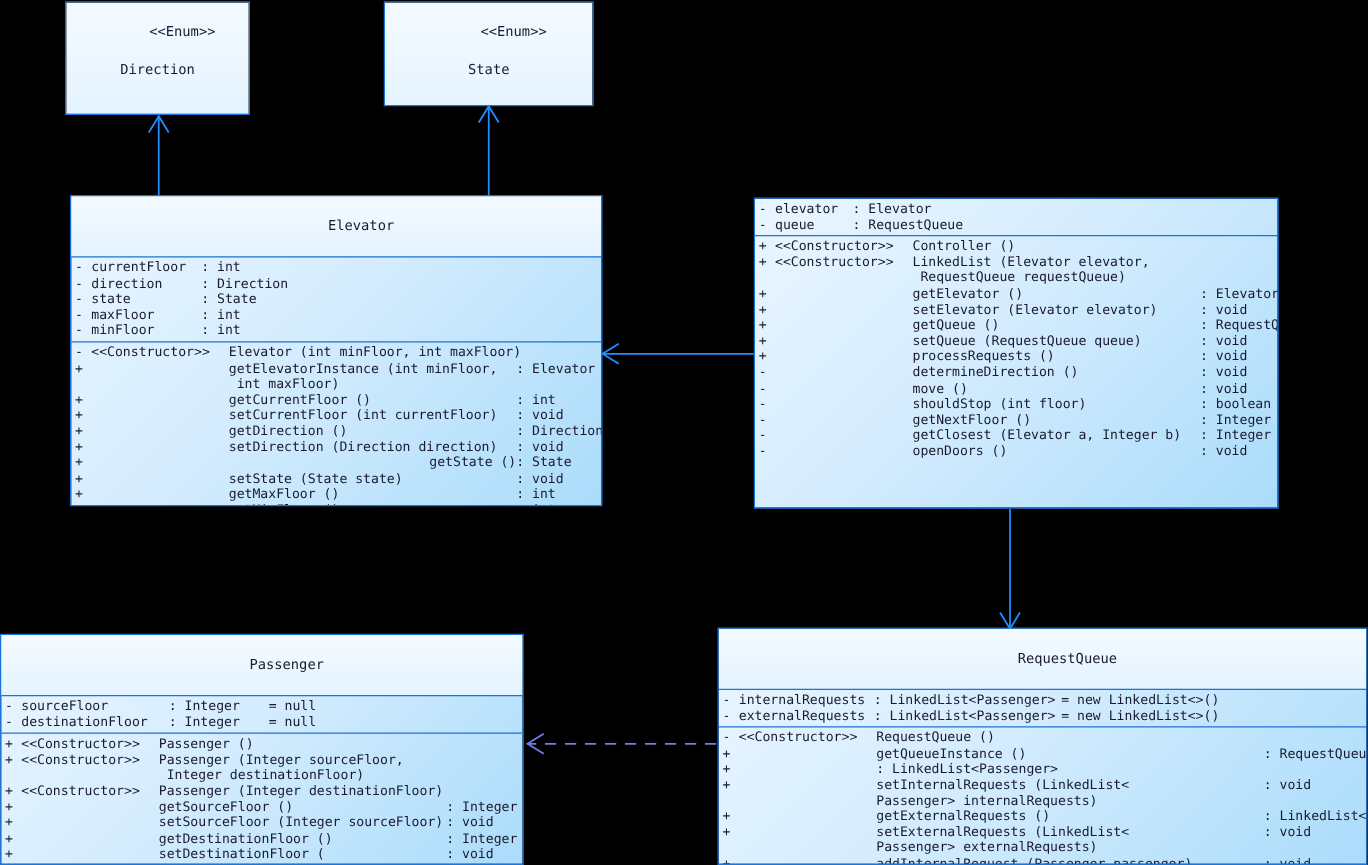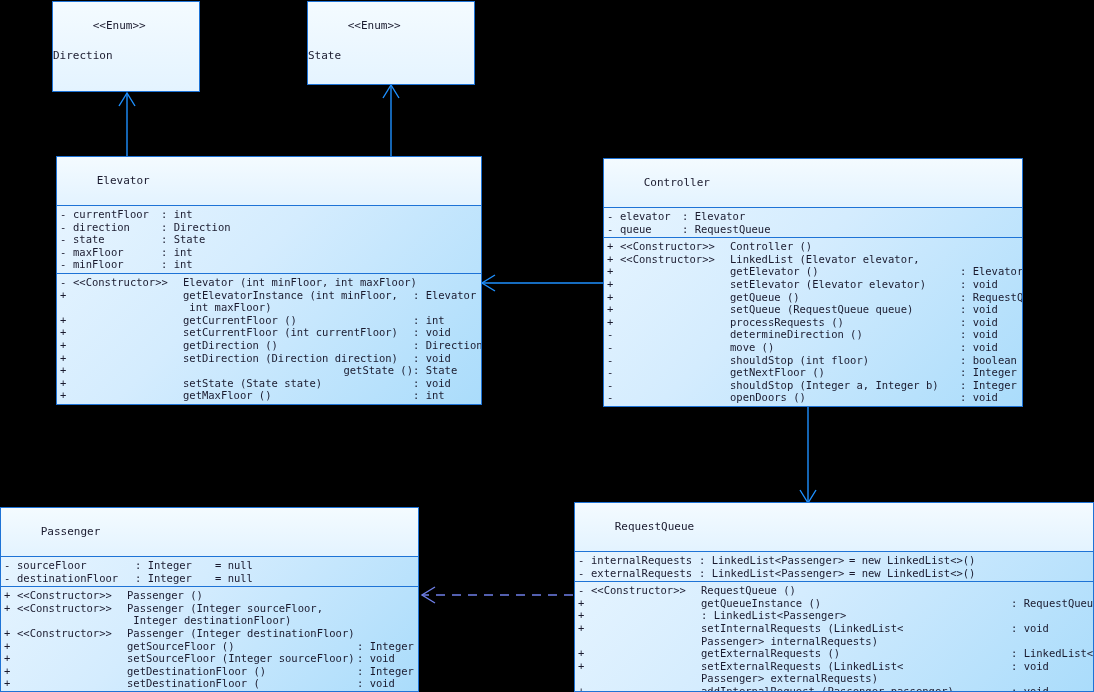--- a/index.html
+++ b/index.html
@@ -13,20 +13,21 @@
 
   .umlbox{
     position:absolute;
     border:1px solid #1e73d6;
     background:linear-gradient(135deg,#eaf6ff 0%,#d4ecfe 45%,#aadcfb 100%);
     box-sizing:border-box;
     overflow:hidden;
     z-index:2;
   }
   .title{
+    text-align:center;
     font-size:11px;
     line-height:15px;
     padding:1px 0 2px 0;
     border-bottom:1px solid #1e73d6;
     background:linear-gradient(180deg,#f4fbff 0%,#e3f3ff 100%);
     white-space:pre;
   }
   .title .l2{display:block;}
   .compartment{
     border-bottom:1px solid #1e73d6;
@@ -115,40 +116,38 @@
         <div class="row"><span class="vis">+</span><span class="stereo" style="flex:0 0 110px;"></span><span class="name" style="flex:0 0 230px;">getDirection ()</span><span class="ret">: Direction</span></div>
         <div class="row"><span class="vis">+</span><span class="stereo" style="flex:0 0 110px;"></span><span class="name" style="flex:0 0 230px;">setDirection (Direction direction)</span><span class="ret">: void</span></div>
         <div class="row"><span class="vis">+</span><span class="stereo" style="flex:0 0 110px;"></span><span class="name" style="flex:0 0 230px;text-align:right;">getState ()</span><span class="ret">: State</span></div>
         <div class="row"><span class="vis">+</span><span class="stereo" style="flex:0 0 110px;"></span><span class="name" style="flex:0 0 230px;">setState (State state)</span><span class="ret">: void</span></div>
         <div class="row"><span class="vis">+</span><span class="stereo" style="flex:0 0 110px;"></span><span class="name" style="flex:0 0 230px;">getMaxFloor ()</span><span class="ret">: int</span></div>
         <div class="row"><span class="vis">+</span><span class="stereo" style="flex:0 0 110px;"></span><span class="name" style="flex:0 0 230px;">getMinFloor ()</span><span class="ret">: int</span></div>
       </div>
   </div>
 
   <div class="umlbox" style="left:603px;top:158px;width:420px;height:249px;">
-    <div class="title">
-      <span>Controller</span>
-    </div>
     <div class="compartment" id="ctr-attrs">
         <div class="row"><span class="vis">-</span><span class="name" style="flex:0 0 62px;">elevator</span><span class="name" style="flex:0 0 120px;">: Elevator</span></div>
         <div class="row"><span class="vis">-</span><span class="name" style="flex:0 0 62px;">queue</span><span class="name" style="flex:0 0 120px;">: RequestQueue</span></div>
       </div>
     <div class="compartment nobord" id="ctr-ops">
         <div class="row"><span class="vis">+</span><span class="stereo" style="flex:0 0 110px;">&lt;&lt;Constructor&gt;&gt;</span><span class="name" style="flex:0 0 230px;">Controller ()</span><span class="ret"></span></div>
         <div class="row"><span class="vis">+</span><span class="stereo" style="flex:0 0 110px;">&lt;&lt;Constructor&gt;&gt;</span><span class="name" style="flex:0 0 230px;">LinkedList (Elevator elevator,</span><span class="ret"></span></div>
+        <div class="row"><span class="vis"></span><span class="stereo" style="flex:0 0 110px;"></span><span class="name" style="flex:0 0 230px;"> RequestQueue requestQueue)</span><span class="ret"></span></div>
         <div class="row"><span class="vis">+</span><span class="stereo" style="flex:0 0 110px;"></span><span class="name" style="flex:0 0 230px;">getElevator ()</span><span class="ret">: Elevator</span></div>
         <div class="row"><span class="vis">+</span><span class="stereo" style="flex:0 0 110px;"></span><span class="name" style="flex:0 0 230px;">setElevator (Elevator elevator)</span><span class="ret">: void</span></div>
         <div class="row"><span class="vis">+</span><span class="stereo" style="flex:0 0 110px;"></span><span class="name" style="flex:0 0 230px;">getQueue ()</span><span class="ret">: RequestQueue</span></div>
         <div class="row"><span class="vis">+</span><span class="stereo" style="flex:0 0 110px;"></span><span class="name" style="flex:0 0 230px;">setQueue (RequestQueue queue)</span><span class="ret">: void</span></div>
         <div class="row"><span class="vis">+</span><span class="stereo" style="flex:0 0 110px;"></span><span class="name" style="flex:0 0 230px;">processRequests ()</span><span class="ret">: void</span></div>
         <div class="row"><span class="vis">-</span><span class="stereo" style="flex:0 0 110px;"></span><span class="name" style="flex:0 0 230px;">determineDirection ()</span><span class="ret">: void</span></div>
         <div class="row"><span class="vis">-</span><span class="stereo" style="flex:0 0 110px;"></span><span class="name" style="flex:0 0 230px;">move ()</span><span class="ret">: void</span></div>
         <div class="row"><span class="vis">-</span><span class="stereo" style="flex:0 0 110px;"></span><span class="name" style="flex:0 0 230px;">shouldStop (int floor)</span><span class="ret">: boolean</span></div>
         <div class="row"><span class="vis">-</span><span class="stereo" style="flex:0 0 110px;"></span><span class="name" style="flex:0 0 230px;">getNextFloor ()</span><span class="ret">: Integer</span></div>
-        <div class="row"><span class="vis">-</span><span class="stereo" style="flex:0 0 110px;"></span><span class="name" style="flex:0 0 230px;">shouldStop (Integer a, Integer b)</span><span class="ret">: Integer</span></div>
+        <div class="row"><span class="vis">-</span><span class="stereo" style="flex:0 0 110px;"></span><span class="name" style="flex:0 0 230px;">getClosest (Elevator a, Integer b)</span><span class="ret">: Integer</span></div>
         <div class="row"><span class="vis">-</span><span class="stereo" style="flex:0 0 110px;"></span><span class="name" style="flex:0 0 230px;">openDoors ()</span><span class="ret">: void</span></div>
       </div>
   </div>
 
   <div class="umlbox" style="left:0px;top:507px;width:419px;height:185px;">
     <div class="title">
       <span>Passenger</span>
     </div>
     <div class="compartment" id="pas-attrs">
         <div class="row"><span class="vis">-</span><span class="name" style="flex:0 0 118px;">sourceFloor</span><span class="name" style="flex:0 0 80px;">: Integer</span><span class="ret">= null</span></div>

